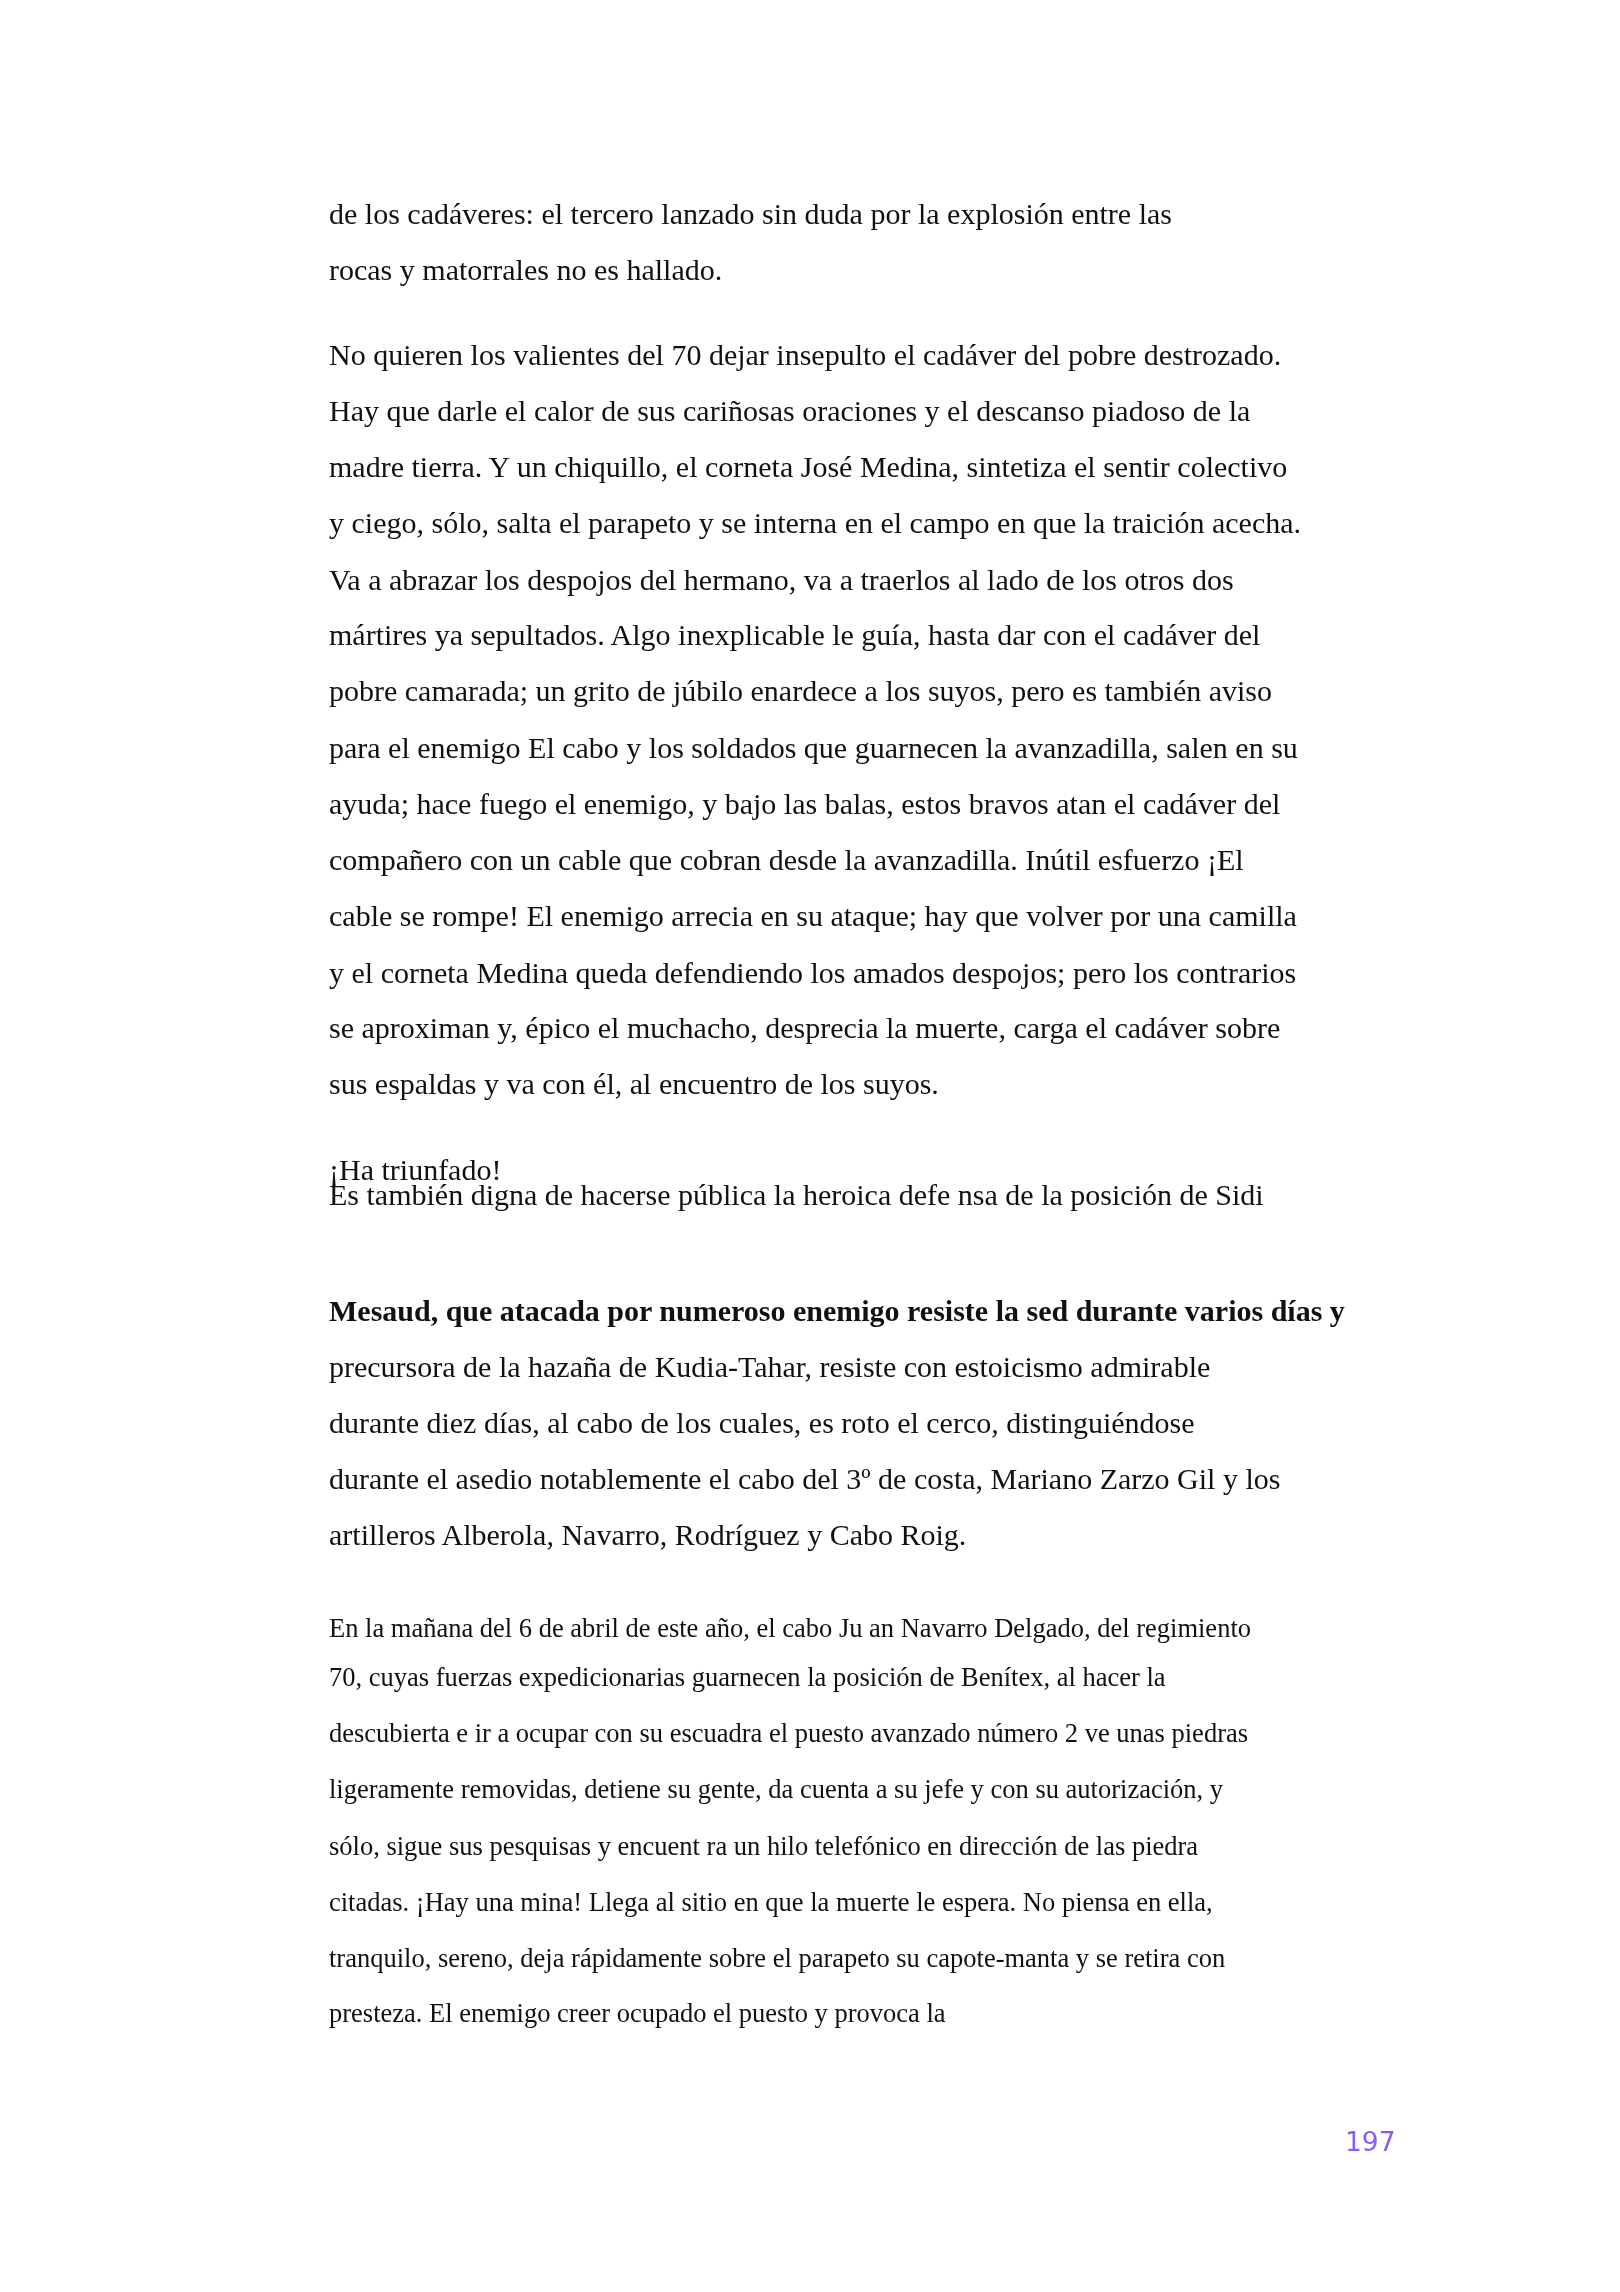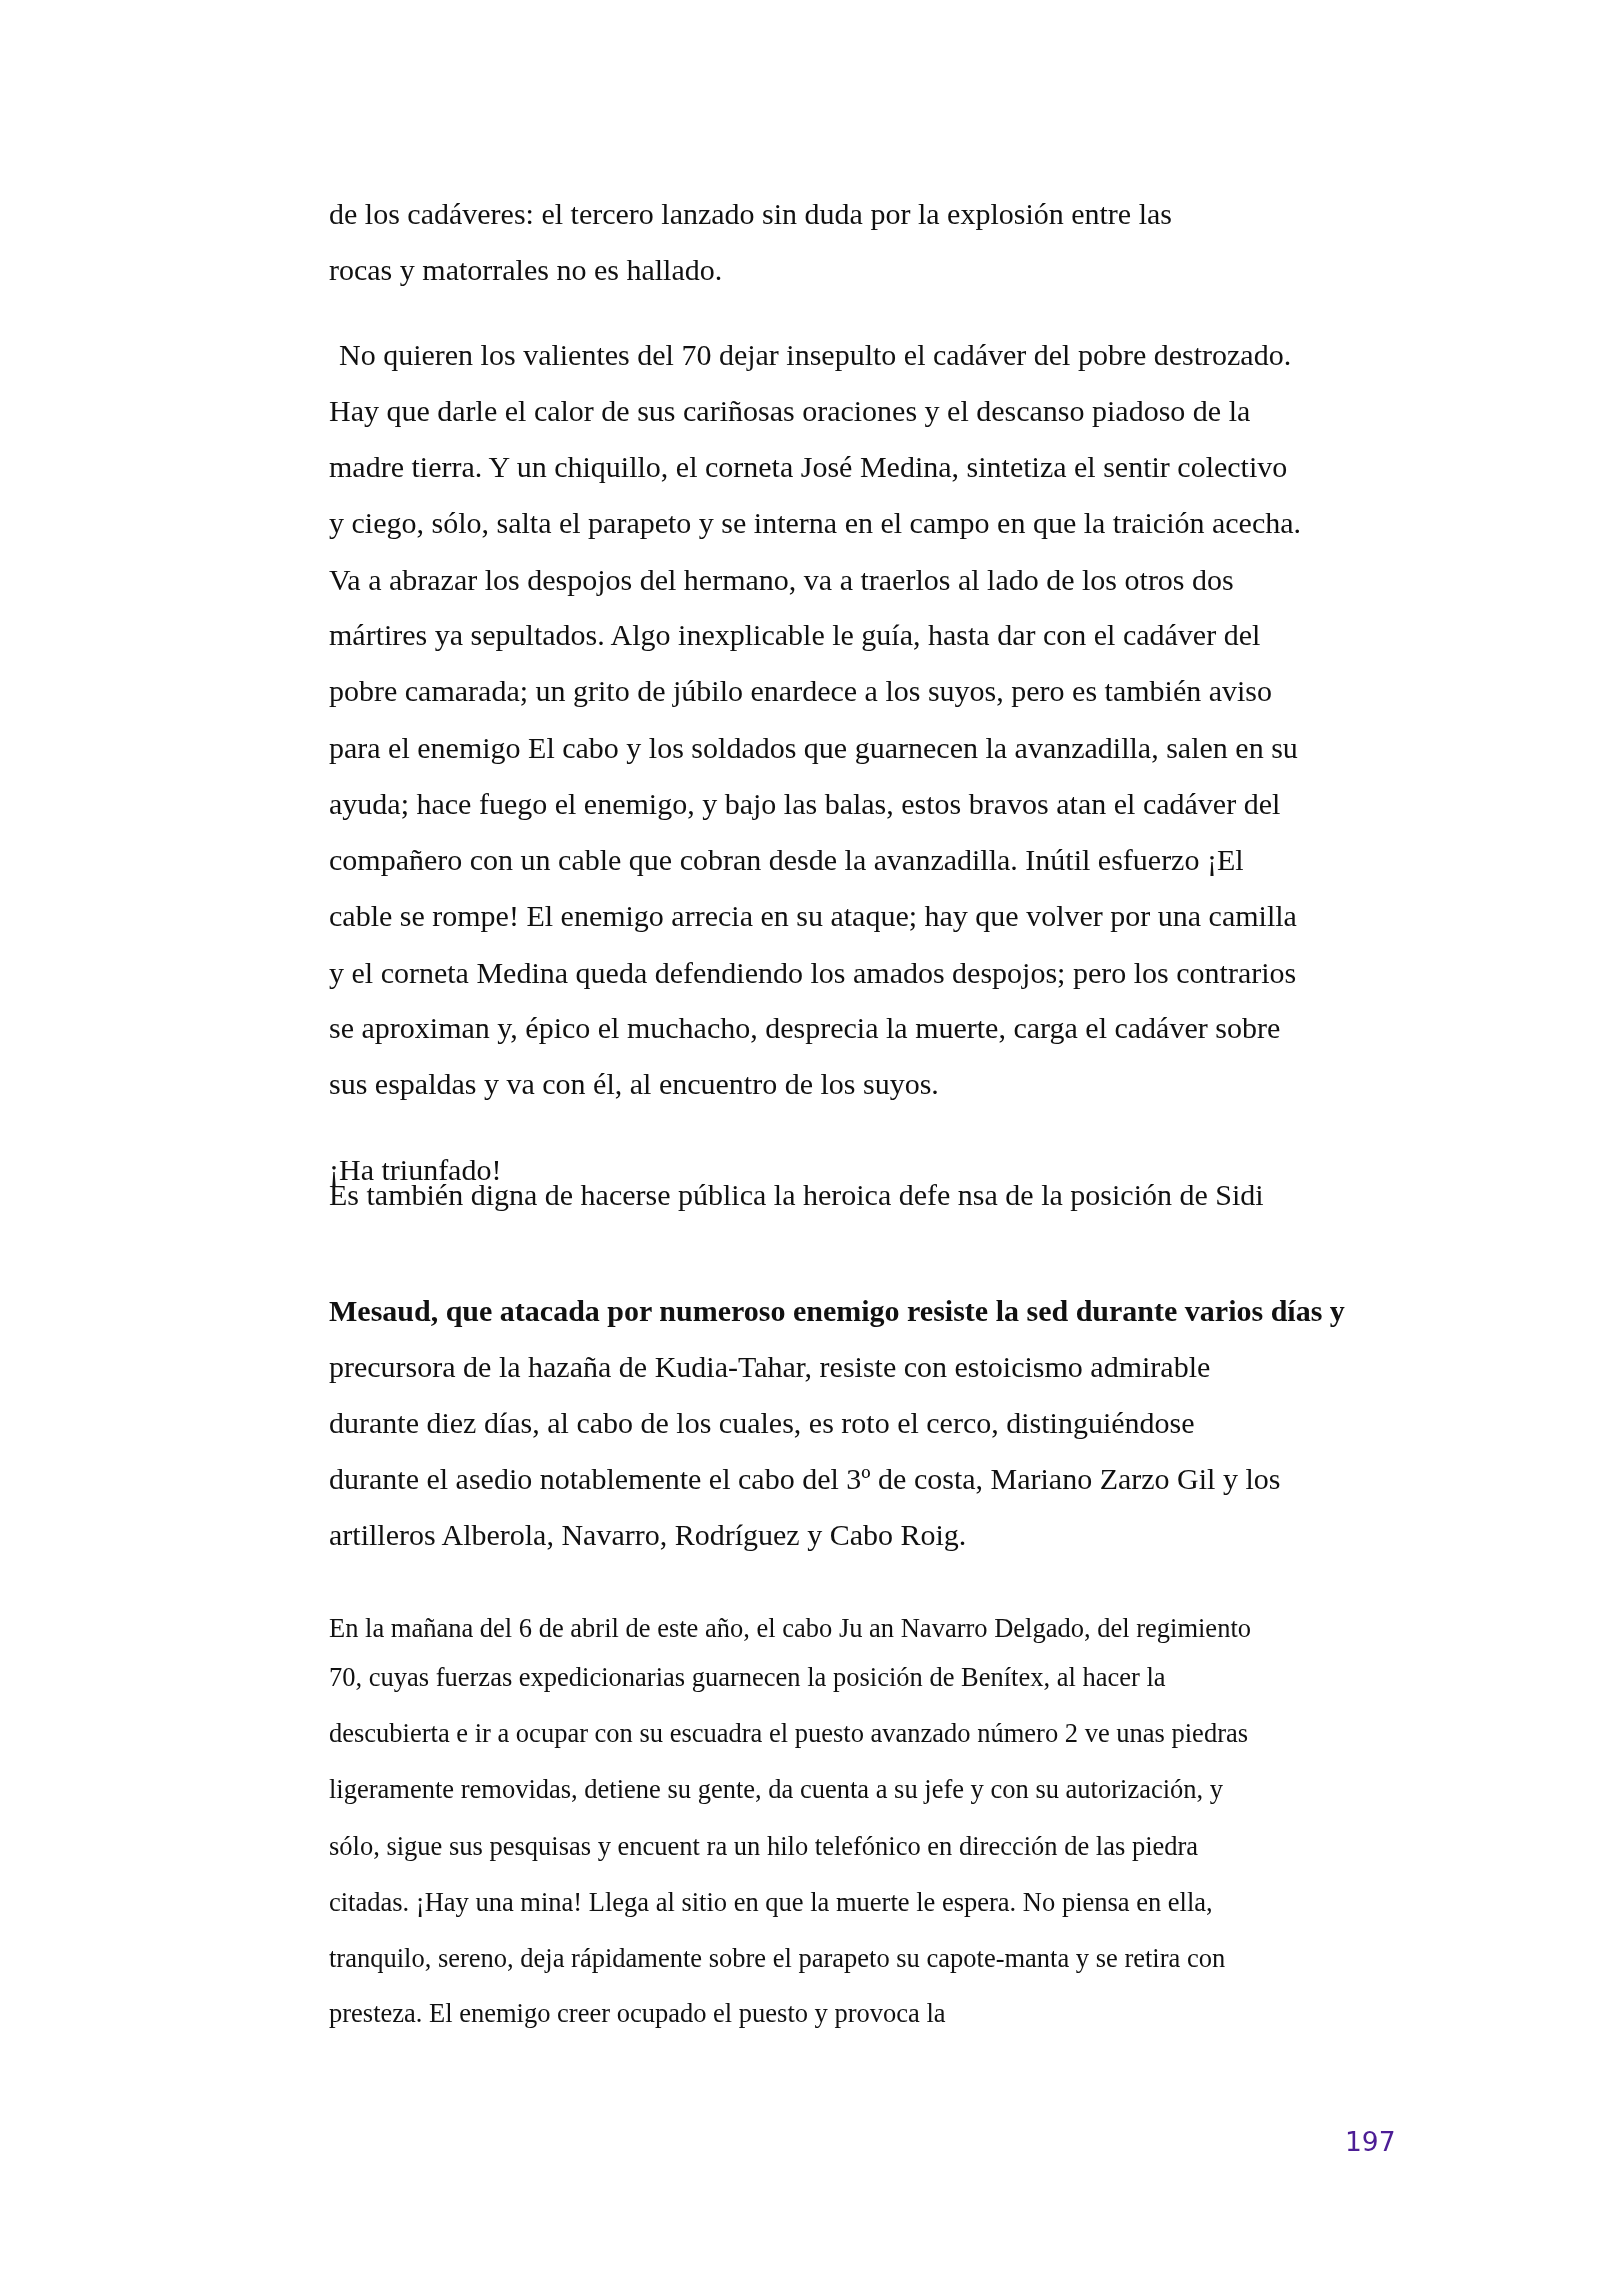--- a/index.html
+++ b/index.html
@@ -24,36 +24,36 @@
       line-height: 1;
     }
     .l30 { font-size: 30px; }
     .l27 { font-size: 26.5px; }
     .page-number {
       position: absolute;
       left: 1345px;
       top: 2129px;
       font-family: "DejaVu Sans", sans-serif;
       font-size: 26.5px;
-      color: #4c1d95;
+      color: #8b5cf6;
       line-height: 1;
     }
   </style>
 </head>
 <body>
 
 <div class="page">
 
   <div>
     <div class="line l30" style="top:199px;">de los cadáveres: el tercero lanzado sin duda por la explosión entre las</div>
     <div class="line l30" style="top:255px;">rocas y matorrales no es hallado.</div>
   </div>
 
   <div>
-    <div class="line l30" style="top:340px;margin-left:10px;">No quieren los valientes del 70 dejar insepulto el cadáver del pobre destrozado.</div>
+    <div class="line l30" style="top:340px;">No quieren los valientes del 70 dejar insepulto el cadáver del pobre destrozado.</div>
     <div class="line l30" style="top:396px;">Hay que darle el calor de sus cariñosas oraciones y el descanso piadoso de la</div>
     <div class="line l30" style="top:452px;">madre tierra. Y un chiquillo, el corneta José Medina, sintetiza el sentir colectivo</div>
     <div class="line l30" style="top:508px;">y ciego, sólo, salta el parapeto y se interna en el campo en que la traición acecha.</div>
     <div class="line l30" style="top:565px;">Va a abrazar los despojos del hermano, va a traerlos al lado de los otros dos</div>
     <div class="line l30" style="top:620px;">mártires ya sepultados. Algo inexplicable le guía, hasta dar con el cadáver del</div>
     <div class="line l30" style="top:676px;">pobre camarada; un grito de júbilo enardece a los suyos, pero es también aviso</div>
     <div class="line l30" style="top:733px;">para el enemigo El cabo y los soldados que guarnecen la avanzadilla, salen en su</div>
     <div class="line l30" style="top:789px;">ayuda; hace fuego el enemigo, y bajo las balas, estos bravos atan el cadáver del</div>
     <div class="line l30" style="top:845px;">compañero con un cable que cobran desde la avanzadilla. Inútil esfuerzo ¡El</div>
     <div class="line l30" style="top:901px;">cable se rompe! El enemigo arrecia en su ataque; hay que volver por una camilla</div>

